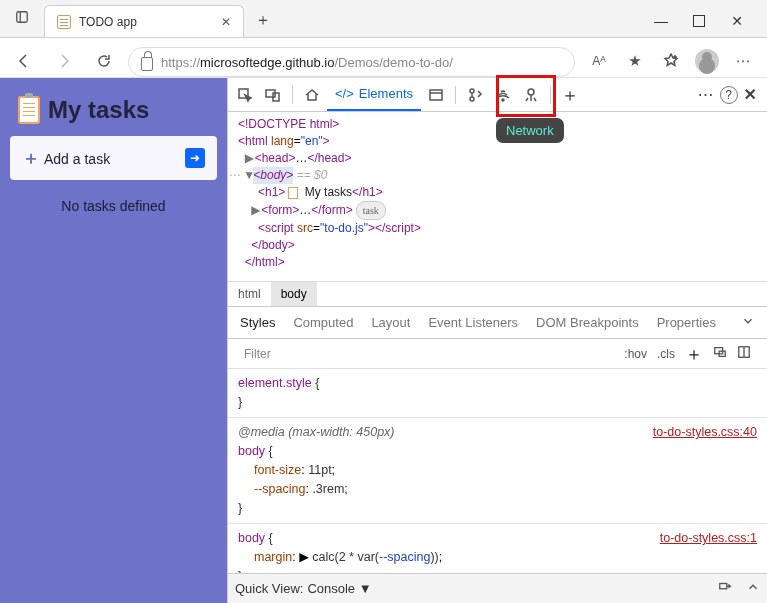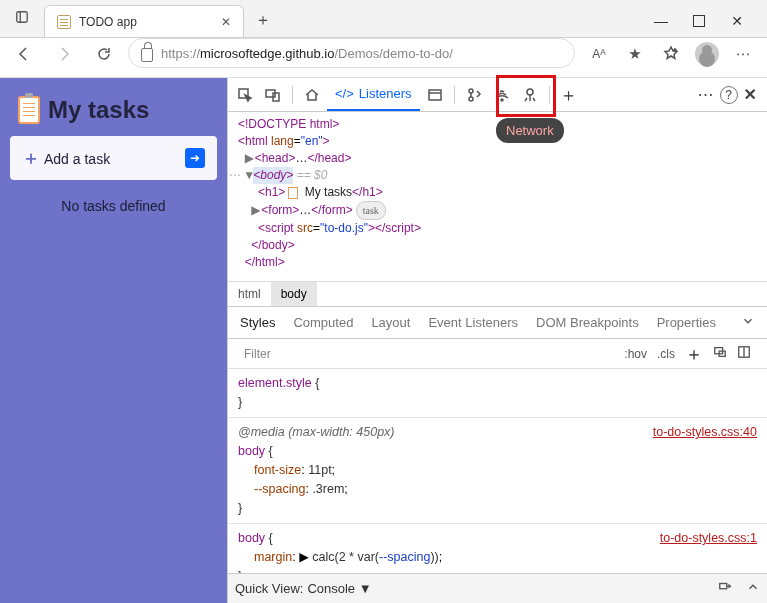--- a/index.html
+++ b/index.html
@@ -12,21 +12,21 @@
 .tab { display:flex; align-items:center; gap:8px; background:#fff; height:32px; padding:0 12px; border-radius:6px 6px 0 0; border:1px solid #d0d0d0; border-bottom:none; min-width:200px; margin-left:4px;}
 .tab .fav { width:14px; height:14px; border:1px solid #c0a060; border-radius:2px; position:relative; }
 .tab .fav::after { content:""; position:absolute; left:2px; right:2px; top:3px; height:1px; background:#c0a060; box-shadow:0 3px 0 #c0a060,0 6px 0 #c0a060;}
 .tab .ttl { font-size:12px; color:#333; }
 .tab .close { margin-left:auto; font-size:12px; color:#555; }
 .newtab { width:30px; height:30px; display:flex; align-items:center; justify-content:center; font-size:16px; color:#444; margin-left:4px; margin-bottom:2px;}
 .wincontrols { display:flex; gap:10px; padding:0 16px 8px 0; }
 .wincontrols span { width:28px; text-align:center; font-size:14px; color:#333; }
 .wincontrols .max { width:12px; height:12px; border:1px solid #333; margin:2px auto;}
 
-.toolbar { height:40px; display:flex; align-items:flex-start; padding:0 8px; gap:8px; border-bottom:1px solid #e0e0e0; background:#fff;}
+.toolbar { height:40px; display:flex; align-items:flex-end; padding:0 8px; gap:8px; border-bottom:1px solid #e0e0e0; background:#fff;}
 .tbtn { width:32px; height:32px; display:flex; align-items:center; justify-content:center; color:#444; font-size:16px; border-radius:4px;}
 .addr { flex:1; display:flex; align-items:center; height:30px; border:1px solid #ddd; border-radius:15px; padding:0 12px; font-size:13px; gap:8px; }
 .addr .lock { width:12px; height:14px; border:1px solid #777; border-radius:2px; position:relative; margin-top:3px;}
 .addr .lock::before { content:""; position:absolute; top:-7px; left:2px; width:6px; height:6px; border:1px solid #777; border-bottom:none; border-radius:4px 4px 0 0;}
 .addr .url { color:#888; }
 .addr .url .dark { color:#222; }
 .right-icons { display:flex; align-items:center; gap:4px;}
 .right-icons .ibtn { width:32px; height:32px; display:flex; align-items:center; justify-content:center; font-size:15px; color:#555;}
 .star { color:#0a66ff; font-size:18px;}
 .avatar { width:24px; height:24px; border-radius:50%; background:#ccc; position:relative;}
@@ -48,21 +48,21 @@
 .dev { flex:1; display:flex; flex-direction:column; border-left:1px solid #ccc; background:#fff; position:relative;}
 .devtabs { height:34px; border-bottom:1px solid #ccc; display:flex; align-items:center; padding:0 4px; gap:2px; position:relative;}
 .devtabs .dicon { width:26px; height:26px; display:flex; align-items:center; justify-content:center; color:#555; }
 .devtabs .sep { width:1px; height:18px; background:#ccc; margin:0 4px;}
 .devtabs .elements { padding:0 8px; height:33px; display:flex; align-items:center; gap:5px; border-bottom:2px solid #0a66ff; color:#0a66ff; font-size:13px;}
 .devtabs .elements .code { color:#0a66ff;}
 .devtabs .tail { margin-left:auto; display:flex; align-items:center; gap:6px; padding-right:6px;}
 .devtabs .tail span { font-size:16px; color:#444;}
 
 .redbox { position:absolute; top:-3px; left:268px; width:60px; height:42px; border:3px solid #d11; pointer-events:none; z-index:5;}
-.tooltip { position:absolute; top:40px; left:268px; background:#444; color:#fca5a5; font-size:13px; padding:5px 10px; border-radius:12px; z-index:6;}
+.tooltip { position:absolute; top:40px; left:268px; background:#444; color:#5eead4; font-size:13px; padding:5px 10px; border-radius:7px; z-index:6;}
 
 .dom { flex:0 0 auto; padding:4px 0 10px 10px; font-family:Consolas,monospace; font-size:12px; line-height:17px; overflow:hidden;}
 .dom .t-tag { color:#8b1a8b;} .dom .t-attr { color:#9b3b00;} .dom .t-val { color:#1a3fc7;} .dom .t-txt { color:#222;} .dom .dim { color:#aaa;}
 .dom .row { white-space:pre; }
 .dom .sel { background:#dde6f5; display:inline-block;}
 .dom .flex-pill { display:inline-block; font-family:"Segoe UI"; font-size:10px; color:#666; background:#eee; border:1px solid #ccc; border-radius:9px; padding:0 6px; margin-left:3px;}
 .dom .tri { color:#777; display:inline-block; width:10px;}
 .dom .clipmini { display:inline-block; width:10px; height:12px; border:1px solid #e0a060; background:#fff; vertical-align:middle; margin:0 3px;}
 
 .crumbs { border-top:1px solid #ddd; border-bottom:1px solid #ccc; height:26px; display:flex; align-items:stretch; font-size:12px;}
@@ -189,21 +189,21 @@
         </div>
       <div class="sep"></div>
       <div class="dicon">
           <svg viewBox="0 0 16 16">
             <path d="M2 8l6-5 6 5"></path>
             <path d="M4 7v6h8V7"></path>
           </svg>
         </div>
       <div class="elements">
         <span class="code">&lt;/&gt;</span>
-          <span>Listeners</span>
+          <span>Elements</span>
       </div>
       <div class="dicon">
           <svg viewBox="0 0 16 16">
             <rect x="2" y="3" width="12" height="10"></rect>
             <line x1="2" y1="6" x2="14" y2="6"></line>
           </svg>
         </div>
       <div class="sep"></div>
       <div class="dicon">
           <svg viewBox="0 0 16 16">

